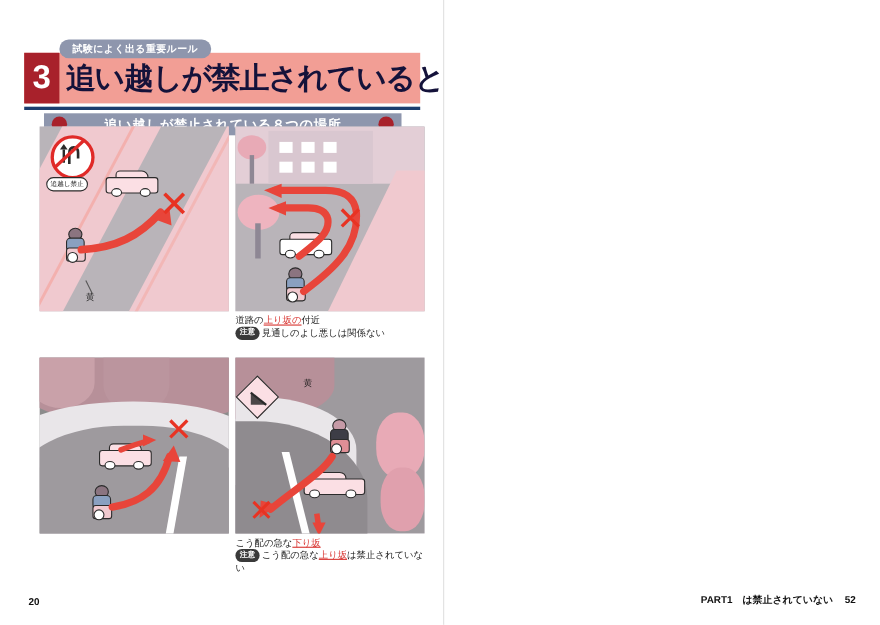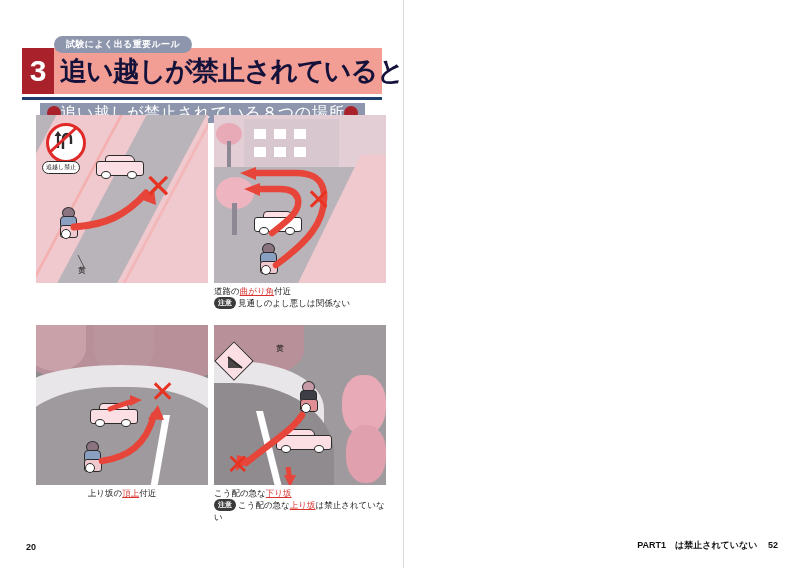--- a/index.html
+++ b/index.html
@@ -25,21 +25,21 @@
   .num-block{width:32px;height:46px;background:#a8212b;display:flex;align-items:center;
     justify-content:center;flex:none;}
   .num-block span{color:#fff;font-size:30px;font-weight:bold;line-height:1;}
   .title-text{color:#14123a;font-size:27px;font-weight:bold;letter-spacing:-1px;
     padding-left:6px;white-space:nowrap;}
   .rule-line{position:absolute;left:22px;top:97px;width:360px;height:3px;background:#1c3d6e;}
 
   
   .section-bar{position:absolute;left:40px;top:103px;width:325px;height:20px;
     background:#8e96ad;display:flex;align-items:center;justify-content:center;}
-  .section-bar span{color:#fff;font-size:16px;font-weight:normal;letter-spacing:.5px;}
+  .section-bar span{color:#fff;font-size:12px;font-weight:bold;letter-spacing:.5px;}
   .dot{position:absolute;top:106px;width:14px;height:14px;border-radius:50%;background:#a8212b;}
   .dot-l{left:47px;} .dot-r{left:344px;}
 
   
   .panel{position:absolute;}
   .illus{position:relative;overflow:hidden;background:#c9c4c9;}
   .cap{font-size:8.5px;line-height:1.35;color:#1a1a1a;margin-top:3px;}
   .kw{color:#d8322e;text-decoration:underline;}
   .badge{display:inline-block;background:#3a3a3a;color:#fff;font-size:7px;
     border-radius:7px;padding:1px 4px;margin-right:2px;vertical-align:1px;font-weight:bold;}
@@ -206,21 +206,21 @@
 
         <svg width="172" height="168">
           <path d="M62 150 C92 128 112 108 110 78 C108 62 96 58 82 58 L36 58" stroke="#e8453a" stroke-width="6.5" fill="none" stroke-linecap="round"></path>
           <path d="M42 52 l-16 6 l16 7 z" fill="#e8453a"></path>
           <path d="M58 118 C76 104 86 96 84 84 C82 76 74 74 66 74 L40 74" stroke="#e8453a" stroke-width="6.5" fill="none" stroke-linecap="round"></path>
           <path d="M46 68 l-16 6 l16 7 z" fill="#e8453a"></path>
         </svg>
         <div class="xmark" style="left:92px;top:70px;font-size:30px;">✕</div>
       </div>
       <div class="cap">
-        <span>道路の</span><span class="kw">曲がり角</span><span>付近</span>
+        <span>道路の</span><span class="kw">上り坂の</span><span>付近</span>
         <span class="cap-ind">
           <span class="badge">注意</span><span>見通しのよし悪しは関係ない</span>
         </span>
       </div>
     </div>
 
     <div class="panel" style="left:36px;top:325px;width:172px;">
       <div class="illus" style="width:172px;height:160px;">
         <div class="sky" style="background:#8c8c8c;"></div>
         <div class="pinkband" style="left:-10px;top:0;width:200px;height:58px;background:#b79099;border-radius:0 0 40% 40%;"></div>
@@ -244,23 +244,20 @@
         </div>
 
         <svg width="172" height="160">
           <path d="M66 136 C92 132 110 120 118 90" stroke="#e8453a" stroke-width="6.5" fill="none" stroke-linecap="round"></path>
           <path d="M112 94 l10 -14 l6 15 z" fill="#e8453a"></path>
           <path d="M74 84 C84 80 90 78 98 76" stroke="#e8453a" stroke-width="5" fill="none" stroke-linecap="round"></path>
           <path d="M94 70 l12 5 l-12 6 z" fill="#e8453a"></path>
         </svg>
         <div class="xmark" style="left:114px;top:52px;font-size:30px;">✕</div>
       </div>
-      <div class="cap" style="text-align:center;">
-        <span>上り坂の</span><span class="kw">頂上</span><span>付近</span>
-      </div>
     </div>
 
     <div class="panel" style="left:214px;top:325px;width:172px;">
       <div class="illus" style="width:172px;height:160px;">
         <div class="sky" style="background:#9e9a9e;"></div>
         <div class="pinkband" style="left:-30px;top:0;width:120px;height:56px;background:#b79099;border-radius:0 0 55% 30%;"></div>
         <div class="pinkband" style="left:-40px;top:36px;width:150px;height:80px;background:#e9e6e9;border-radius:0 60% 0 0;"></div>
         <div class="pinkband" style="left:-40px;top:58px;width:160px;height:110px;background:#8f8b8f;border-radius:0 64% 0 0;"></div>
         <div class="whiteline" style="left:52px;top:86px;width:7px;height:80px;transform:skewX(14deg);"></div>
 

